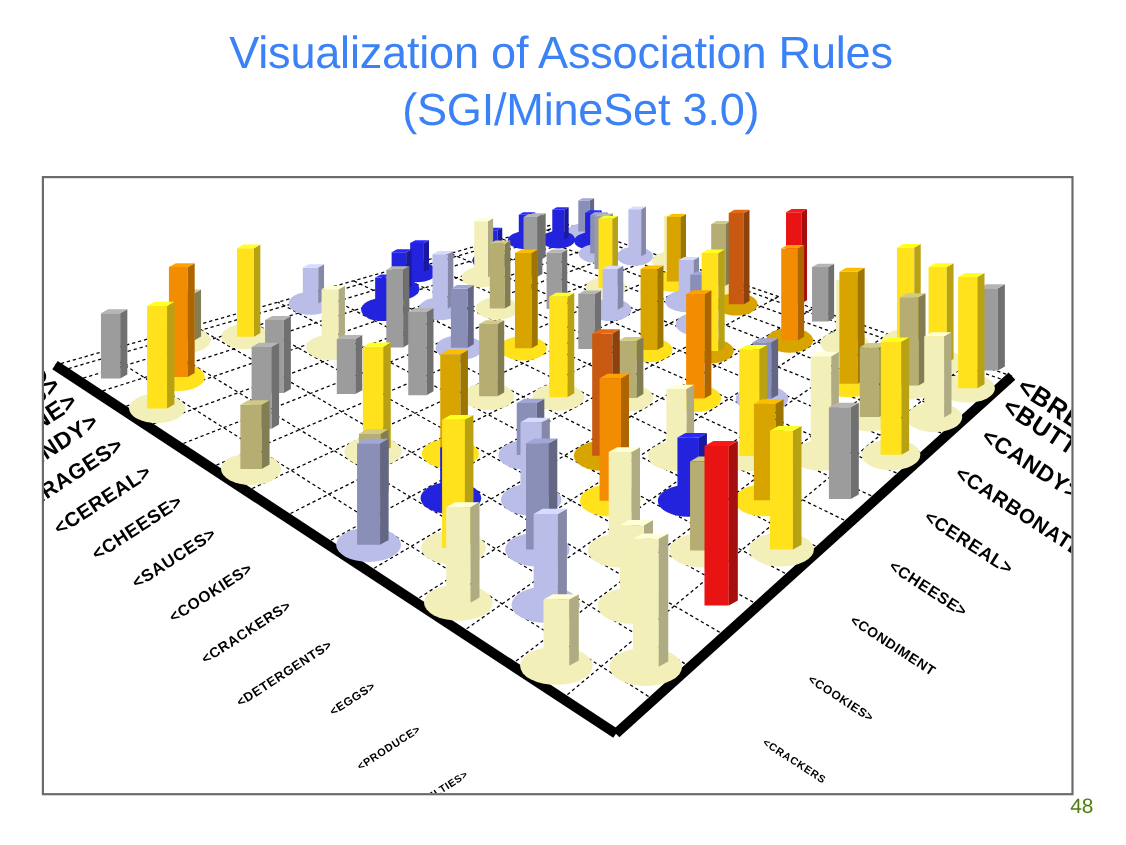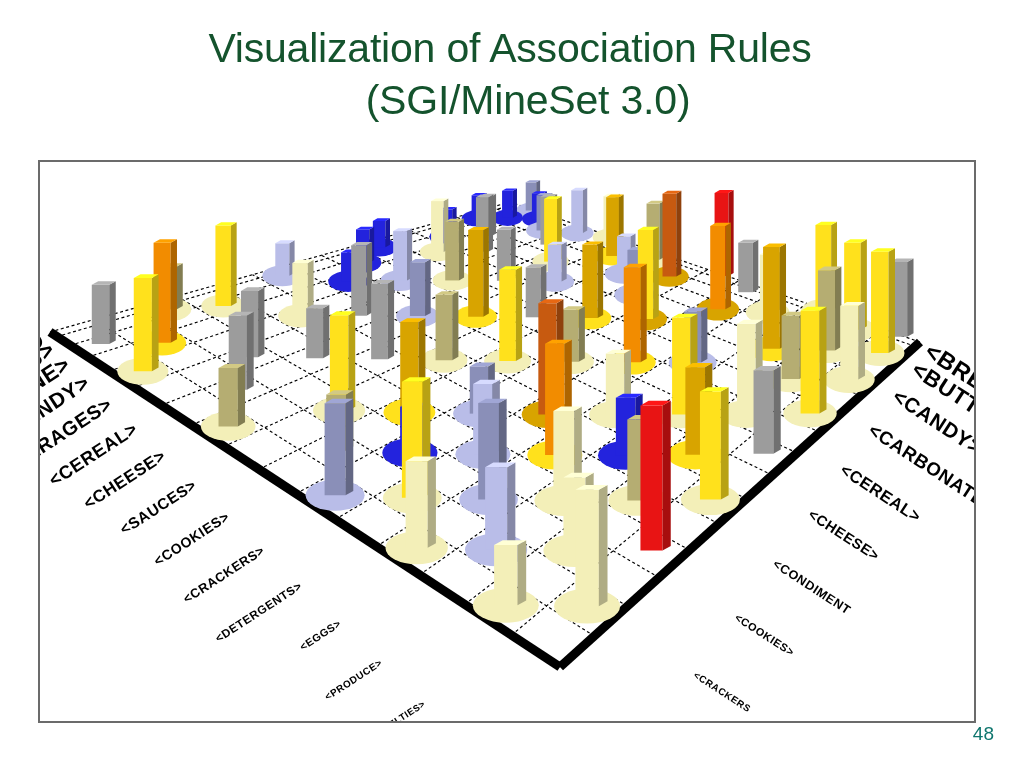--- a/index.html
+++ b/index.html
@@ -5,42 +5,42 @@
 <style>
   html,body{margin:0;padding:0;}
   body{
     width:1024px;height:768px;background:#ffffff;overflow:hidden;
     font-family:"Liberation Sans","DejaVu Sans",sans-serif;
     position:relative;
   }
   
   #slide-title{
     position:absolute;left:0;top:22px;width:1020px;
-    text-align:center;color:#14532d;
+    text-align:center;color:#3b82f6;
     font-size:41px;line-height:52px;font-weight:400;
     letter-spacing:-0.2px;
   }
   #slide-title .line2{display:block;margin-left:36px;}
 
   
   #figure-frame{
     position:absolute;left:38px;top:160px;width:938px;height:563px;
     border:2px solid #6b6b6b;background:#ffffff;overflow:hidden;
     box-sizing:border-box;
   }
   #figure-inner{position:absolute;inset:0;overflow:hidden;}
 
   
   #scene{position:absolute;inset:0;}
   #scene svg{display:block;}
 
   
   #slide-number{
     position:absolute;right:30px;top:722px;
-    color:#0f766e;font-size:19px;line-height:24px;
+    color:#4d7c0f;font-size:19px;line-height:24px;
   }
 </style>
 </head>
 <body>
 
 <div id="slide-title">
   <span class="line1">Visualization of Association Rules</span>
   <span class="line2">(SGI/MineSet 3.0)</span>
 </div>
 

